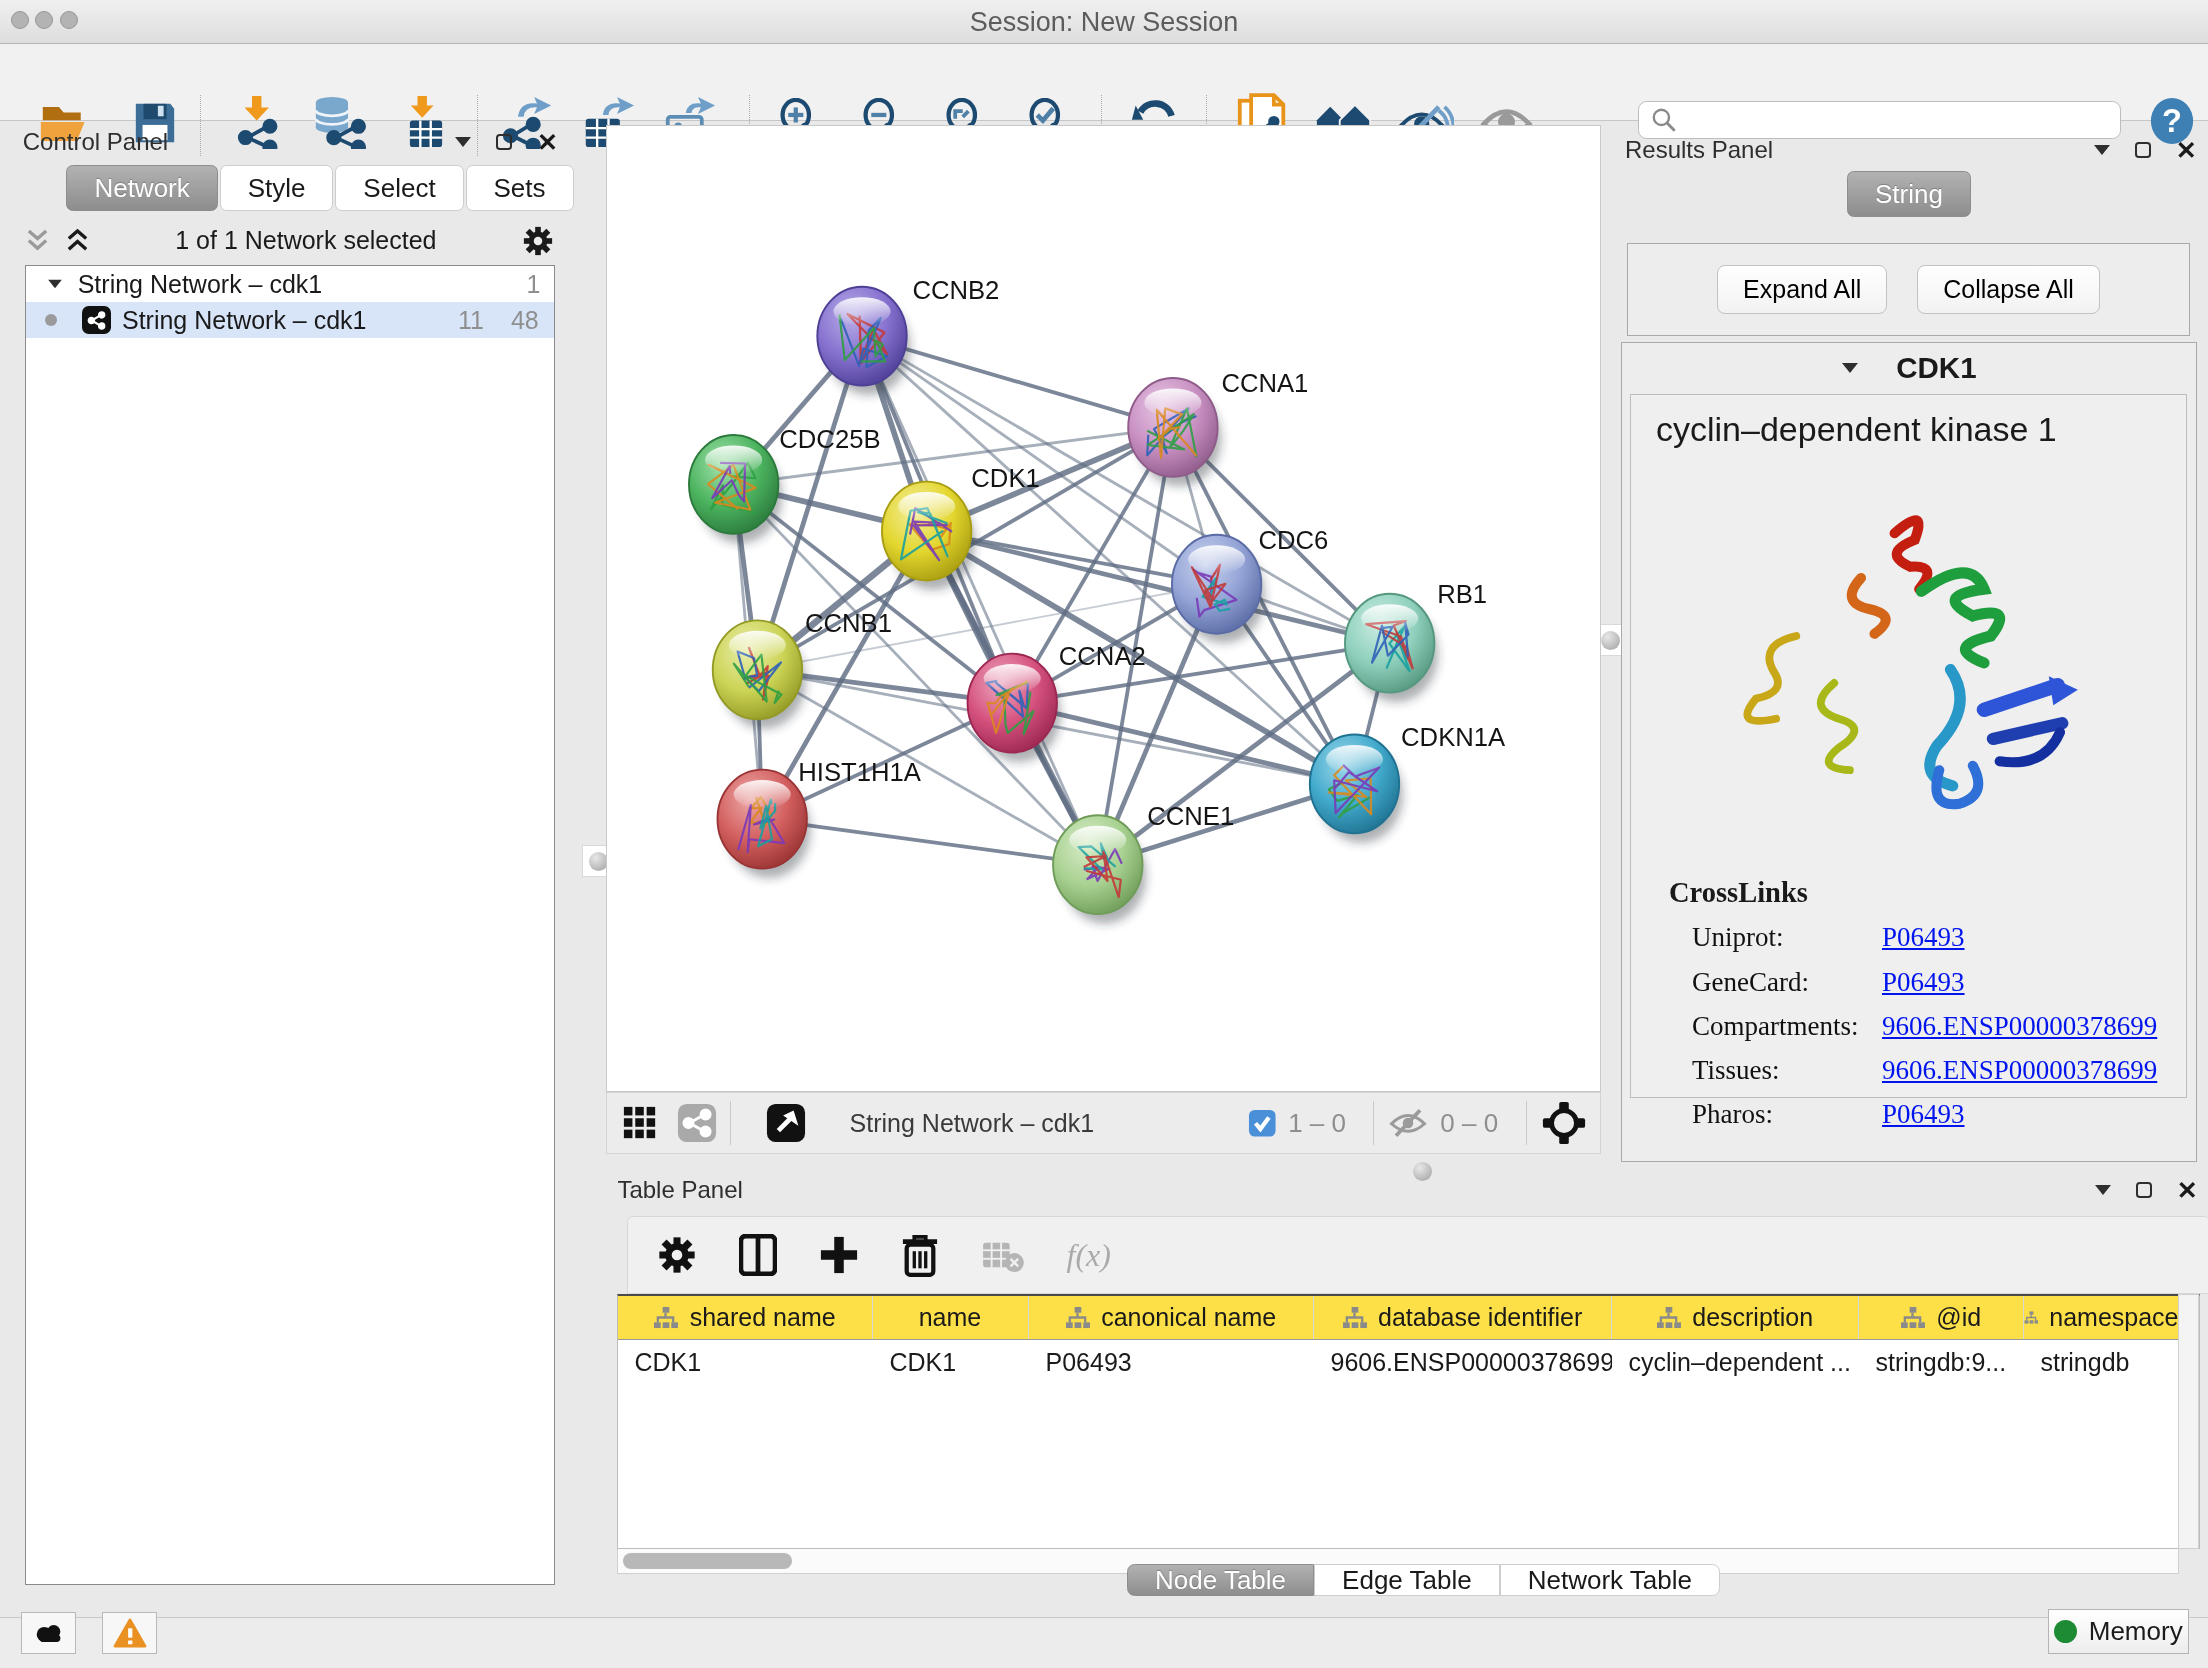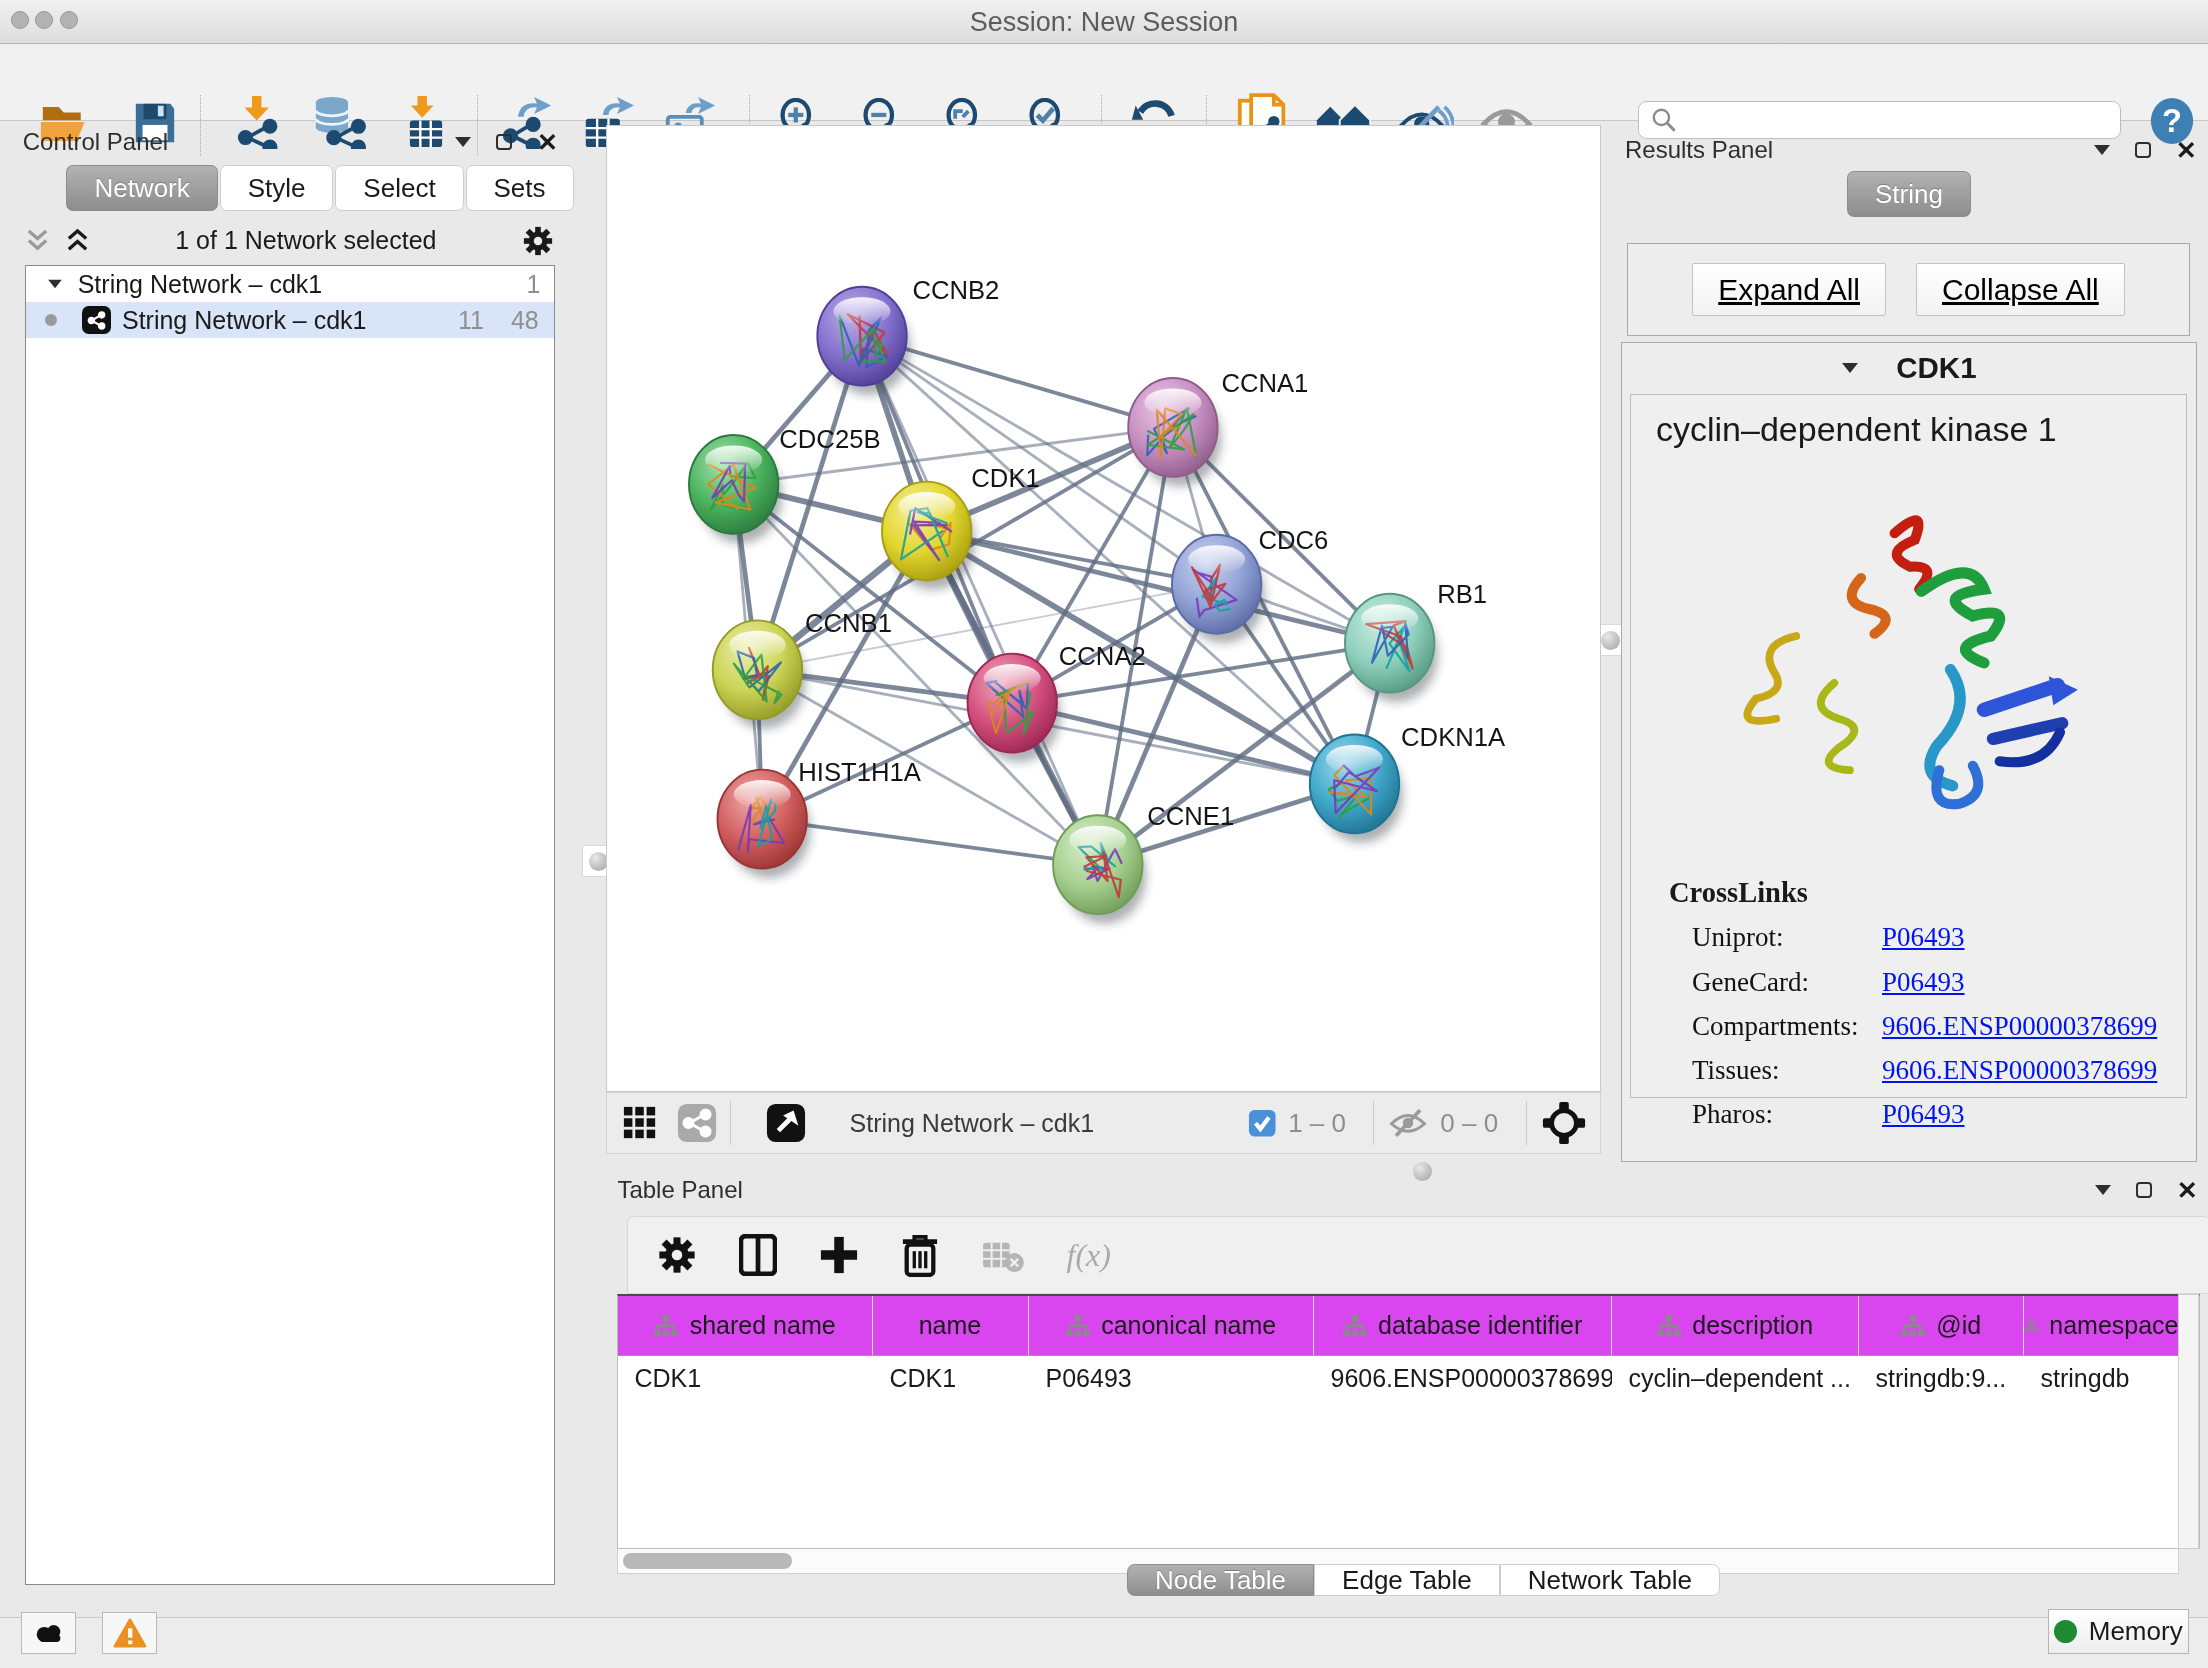--- a/index.html
+++ b/index.html
@@ -54,39 +54,39 @@
   .net-toolbar { left:606px; top:1092px; width:995px; height:62px; background:#ececec;
     border:1px solid #d4d4d4; display:flex; align-items:center; font-size:25px; color:#3a3a3a; }
   .nt-sep { height:44px; border-left:1px solid #c9c9c9; margin:0 13.3px; }
   .counter { color:#8e8e8e; font-size:26px; }
 
   
   .res-panel { left:1610px; top:132px; width:598px; height:1039px; }
   .res-box1 { position:absolute; left:17px; top:111px; width:563px; height:93px;
     border:1.9px solid #a9a9a9; background:#ededed; display:flex; align-items:center;
     justify-content:center; gap:30px; }
-  .res-btn { background:linear-gradient(#ffffff,#f2f2f2); border:1px solid #c2c2c2; border-radius:2px;
-    font-size:30px; padding:8.6px 25px;text-decoration:underline; }
+  .res-btn { background:linear-gradient(#ffffff,#f2f2f2); border:1px solid #c2c2c2; border-radius:8px;
+    font-size:25px; padding:8.6px 25px; }
   .cdk-box { position:absolute; left:11.4px; top:210px; width:576px; height:820px;
     border:1.9px solid #a9a9a9; background:#ededed; }
   .cdk-inner { position:absolute; left:7.6px; top:51px; width:557px; height:704px;
     border:1px solid #bdbdbd; background:#efefef; }
   .serif { font-family:Liberation Serif, serif; }
   .xlink-row { display:flex; font-size:27px; margin:13.3px 0 0 61px; }
   .xlink-row .lab { width:190px; color:#111; }
   .xlink-row a { color:#0014ee; text-decoration:underline; }
 
   
   .tbl-panel { left:606px; top:1172px; width:1603px; height:438px; }
   .tbl-toolbar { position:absolute; left:21px; top:44px; width:1583px; height:78px;
     background:#f0f0f0; border:1px solid #d7d7d7; border-radius:5.7px 5.7px 0 0;
     display:flex; align-items:center; gap:42px; padding-left:28.5px; }
   .tbl-wrap { position:absolute; left:10.5px; top:122px; width:1583px; height:255px;
     background:#fff; border:1px solid #bdbdbd; border-top:2.9px solid #4a4a4a; overflow:hidden; }
-  .thead { display:flex; background:#d946ef; border-bottom:1.9px solid #9a9a9a; height:60px; }
+  .thead { display:flex; background:#fde047; border-bottom:1.9px solid #9a9a9a; height:44px; }
   .th { display:flex; align-items:center; justify-content:center; gap:11.4px; font-size:25px;
     border-right:1px solid #d8d8d8; overflow:hidden; white-space:nowrap; flex:none; }
   .trow { display:flex; height:44px; }
   .td { font-size:25px; padding-left:17px; display:flex; align-items:center; flex:none;
     overflow:hidden; white-space:nowrap; }
   .hscroll { position:absolute; left:10.5px; top:377px; width:1562px; height:25px; background:#fbfbfb;
     border:1px solid #d0d0d0; border-top:none; }
   .hthumb { position:absolute; left:5.7px; top:3.8px; width:169px; height:16px; background:#b8b8b8; border-radius:8.6px; }
   .vscroll { position:absolute; left:1572px; top:122px; width:21px; height:255px; background:#f4f4f4;
     border:1px solid #d0d0d0; }

